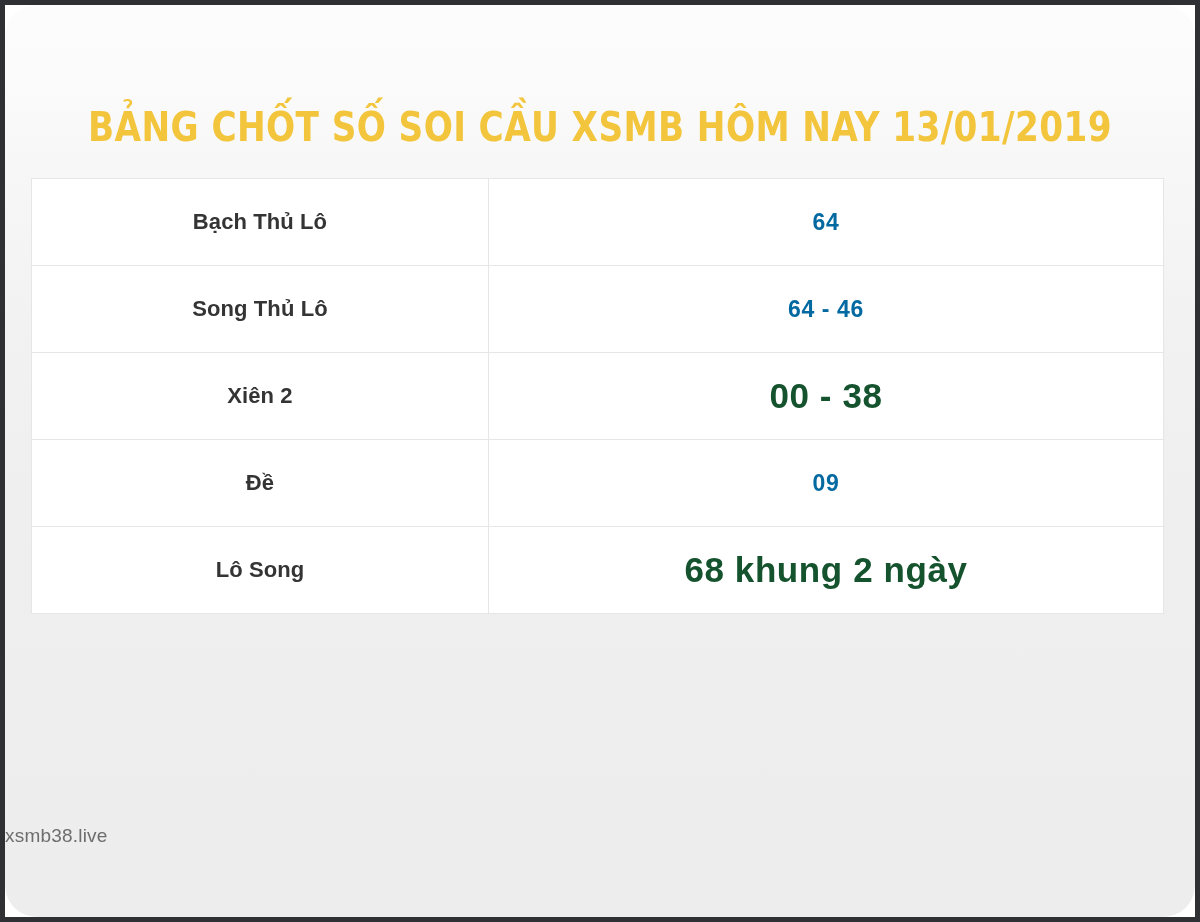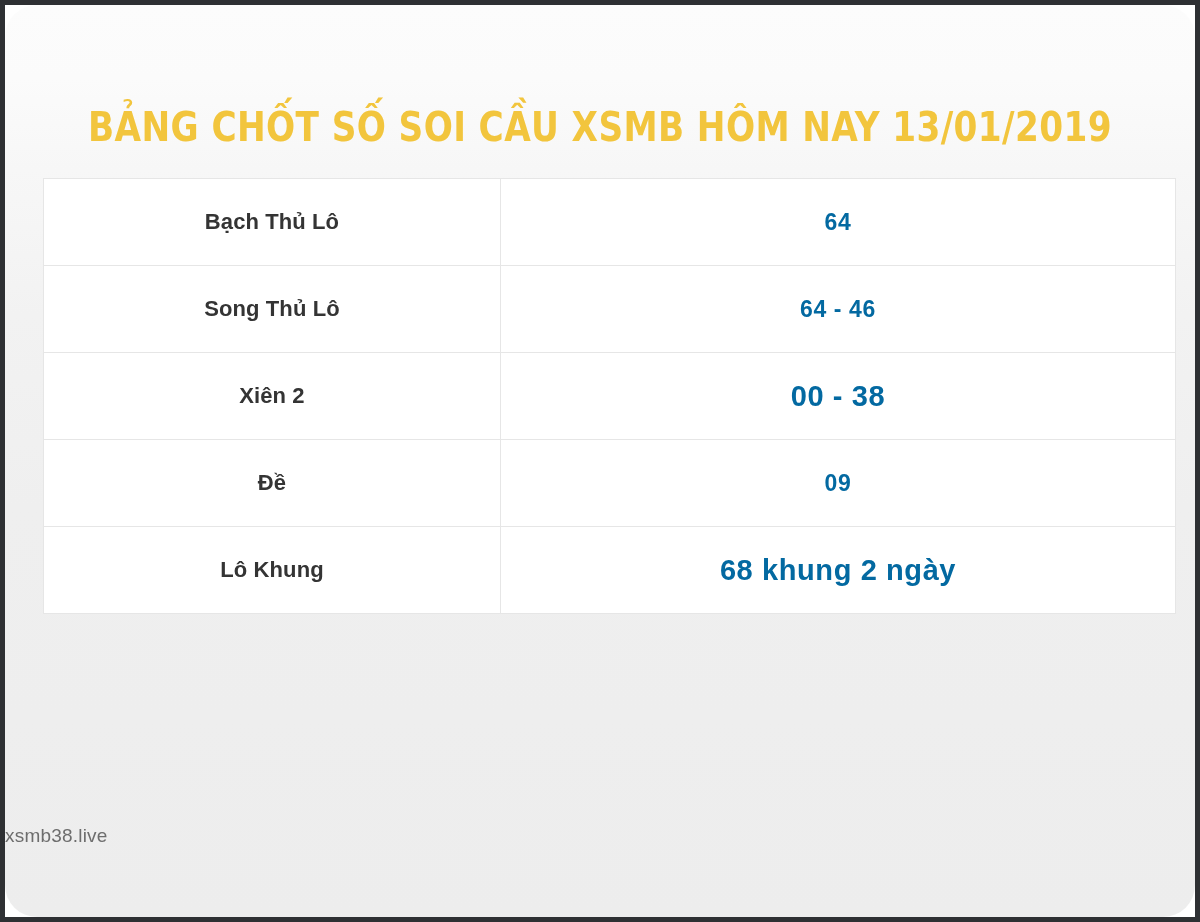--- a/index.html
+++ b/index.html
@@ -60,21 +60,21 @@
     letter-spacing: 0.4px;
     color: #f2c53d;
     white-space: nowrap;
     transform: scaleX(0.93);
     transform-origin: center center;
   }
 
   
   #chot-table {
     position: absolute;
-    left: 38px;
+    left: 26px;
     top: 173px;
     width: 1108px;
     border-collapse: collapse;
     background: #ffffff;
     table-layout: fixed;
   }
   #chot-table td {
     border: 1px solid #e6e6e6;
     height: 86px;
     padding: 0 6px;
@@ -84,23 +84,23 @@
   }
   #chot-table td.label-cell {
     width: 444px;
     font-size: 22px;
     font-weight: bold;
     color: #343434;
     letter-spacing: 0.1px;
   }
   #chot-table td.value-cell {
     width: 662px;
-    font-size: 29px;
+    font-size: 35px;
     font-weight: bold;
-    color: #0369a1;
+    color: #14532d;
     letter-spacing: 0.6px;
   }
   #chot-table td.value-cell.red {
     color: #0369a1;
     font-size: 23px;
   }
 
   
   #footer {
     position: absolute;
@@ -141,21 +141,21 @@
         </tr>
 
 
         <tr>
           <td class="label-cell">Đề</td>
           <td class="value-cell red">09</td>
         </tr>
 
 
         <tr>
-          <td class="label-cell">Lô Khung</td>
+          <td class="label-cell">Lô Song</td>
           <td class="value-cell">68 khung 2 ngày</td>
         </tr>
 
       </tbody>
     </table>
 
     <div id="footer">xsmb38.live</div>
 
   </div>
 </div>

